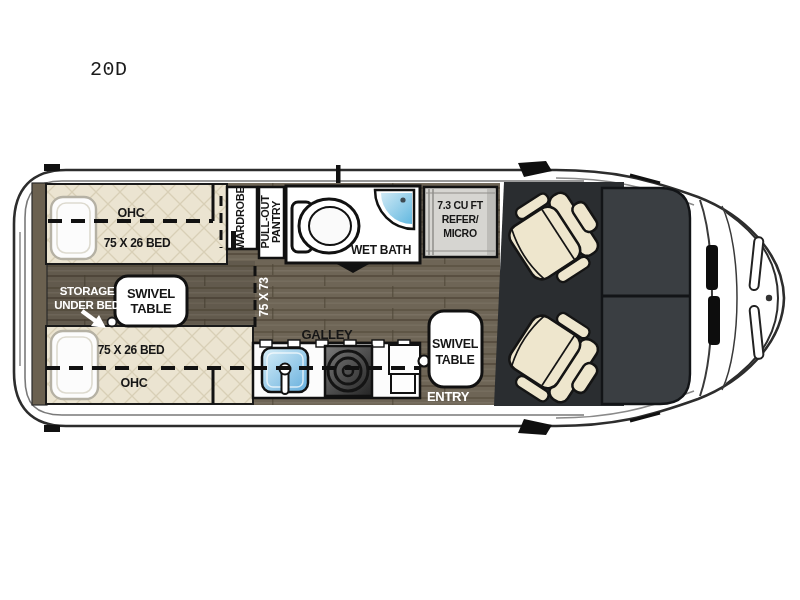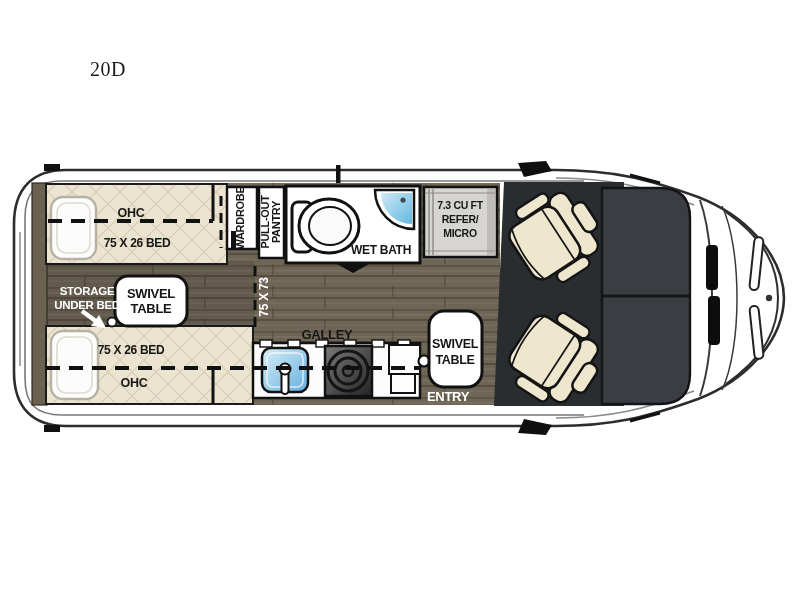--- a/index.html
+++ b/index.html
@@ -1,19 +1,19 @@
 <!DOCTYPE html>
 <html><head>
 <meta charset="utf-8">
 <style>
   html,body{margin:0;padding:0;background:#ffffff;}
   .page{position:relative;width:800px;height:600px;background:#ffffff;overflow:hidden;
         font-family:"Liberation Sans",sans-serif;}
   .model-title{position:absolute;left:90px;top:58px;font-size:20px;color:#1a1a1a;
-        font-family:Liberation Serif, serif;letter-spacing:0.5px;}
+        font-family:Liberation Mono, monospace;letter-spacing:0.5px;}
   svg text{font-family:"Liberation Sans",sans-serif;font-weight:bold;letter-spacing:-0.3px;}
   .lbl-dark{fill:#161616;}
   .lbl-white{fill:#ffffff;}
 </style>
 </head>
 <body>
 
 <div class="page">
   <div class="model-title">20D</div>
 

